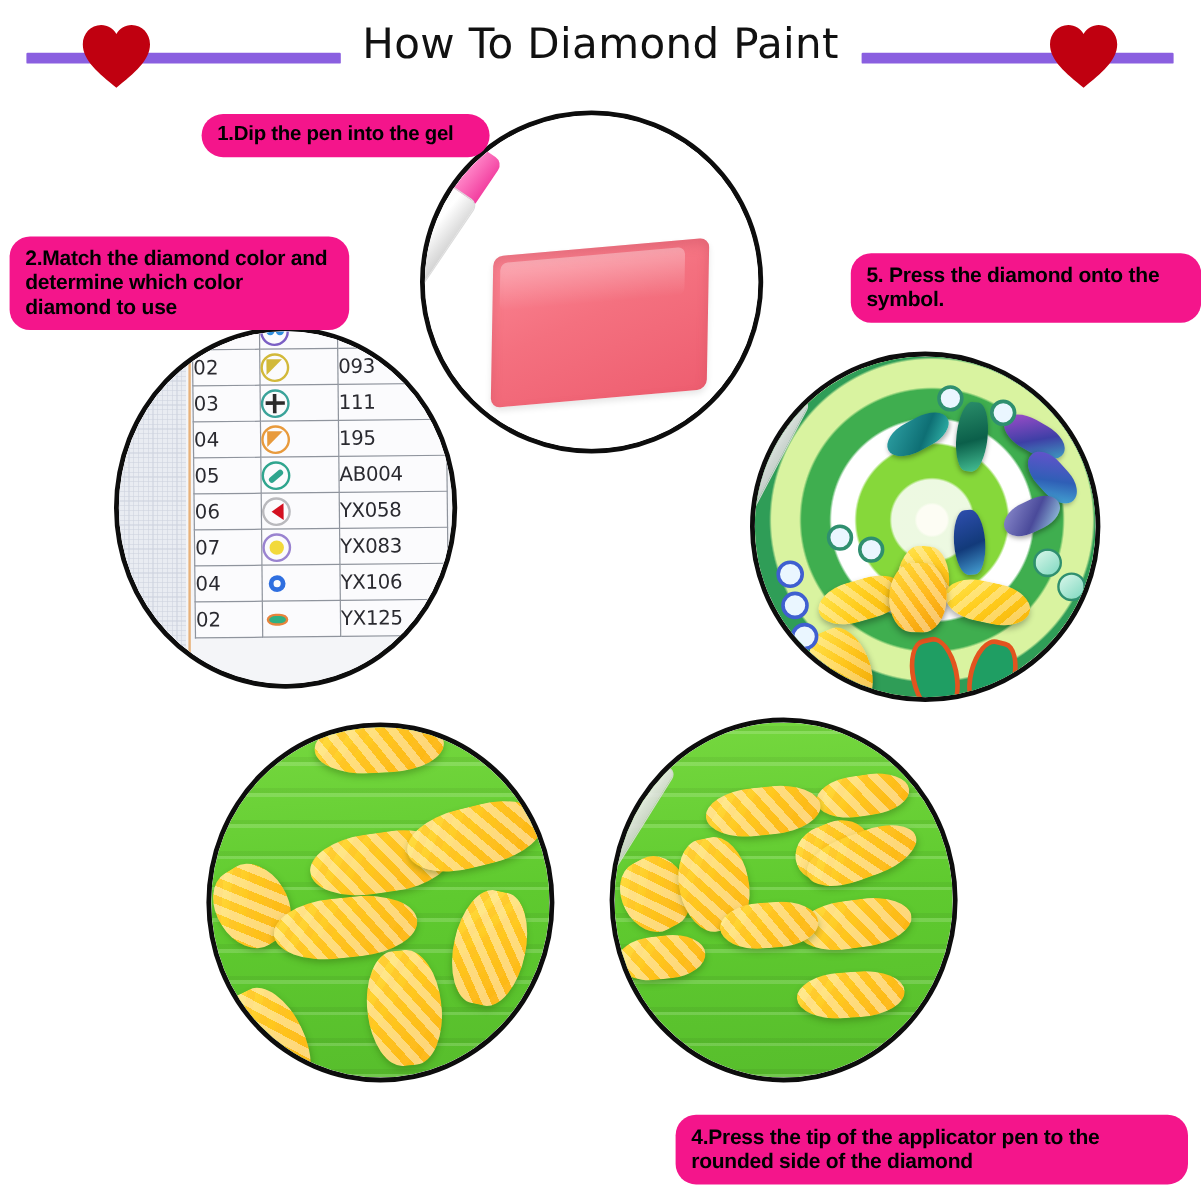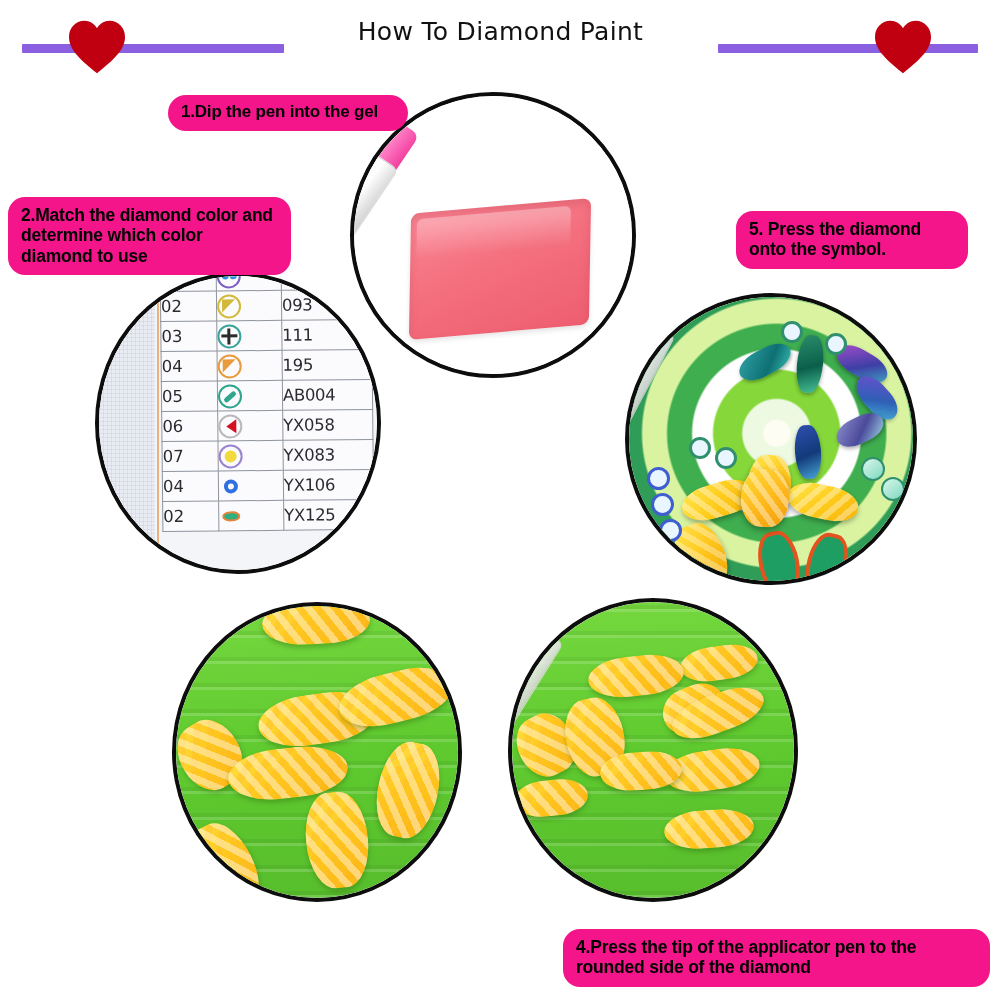--- a/index.html
+++ b/index.html
@@ -30,21 +30,21 @@
     top:19px;
   }
   .heart svg{display:block;width:100%;height:100%;}
   .heart-left{left:66px;}
   .heart-right{left:872px;}
 
   .page-title{
     position:absolute;
     left:0;right:0;top:17px;
     text-align:center;
-    font-size:25px;
+    font-size:35px;
     letter-spacing:0.3px;
     color:#111111;
     font-weight:400;
     font-family:"DejaVu Sans", sans-serif;
   }
 
   
   .callout{
     position:absolute;
     background:#f4158b;
@@ -52,21 +52,21 @@
     border-radius:17px;
     font-weight:bold;
     line-height:1.17;
     padding:8px 13px 9px 13px;
     box-sizing:border-box;
     letter-spacing:-0.2px;
     font-family:"Liberation Sans", sans-serif;
   }
   #callout-1{left:168px;top:95px;width:240px;font-size:17px;border-radius:19px;padding-top:7px;}
   #callout-2{left:8px;top:197px;width:283px;font-size:17.5px;}
-  #callout-5{left:736px;top:211px;width:232px;font-size:17.5px;}
+  #callout-5{left:709px;top:211px;width:292px;font-size:17.5px;}
   #callout-3{left:8px;top:913px;width:451px;font-size:17.5px;}
   #callout-4{left:563px;top:929px;width:427px;font-size:17.5px;}
 
   
   .circle{
     position:absolute;
     border-radius:50%;
     border:4px solid #0d0d0d;
     overflow:hidden;
     background:#ffffff;

